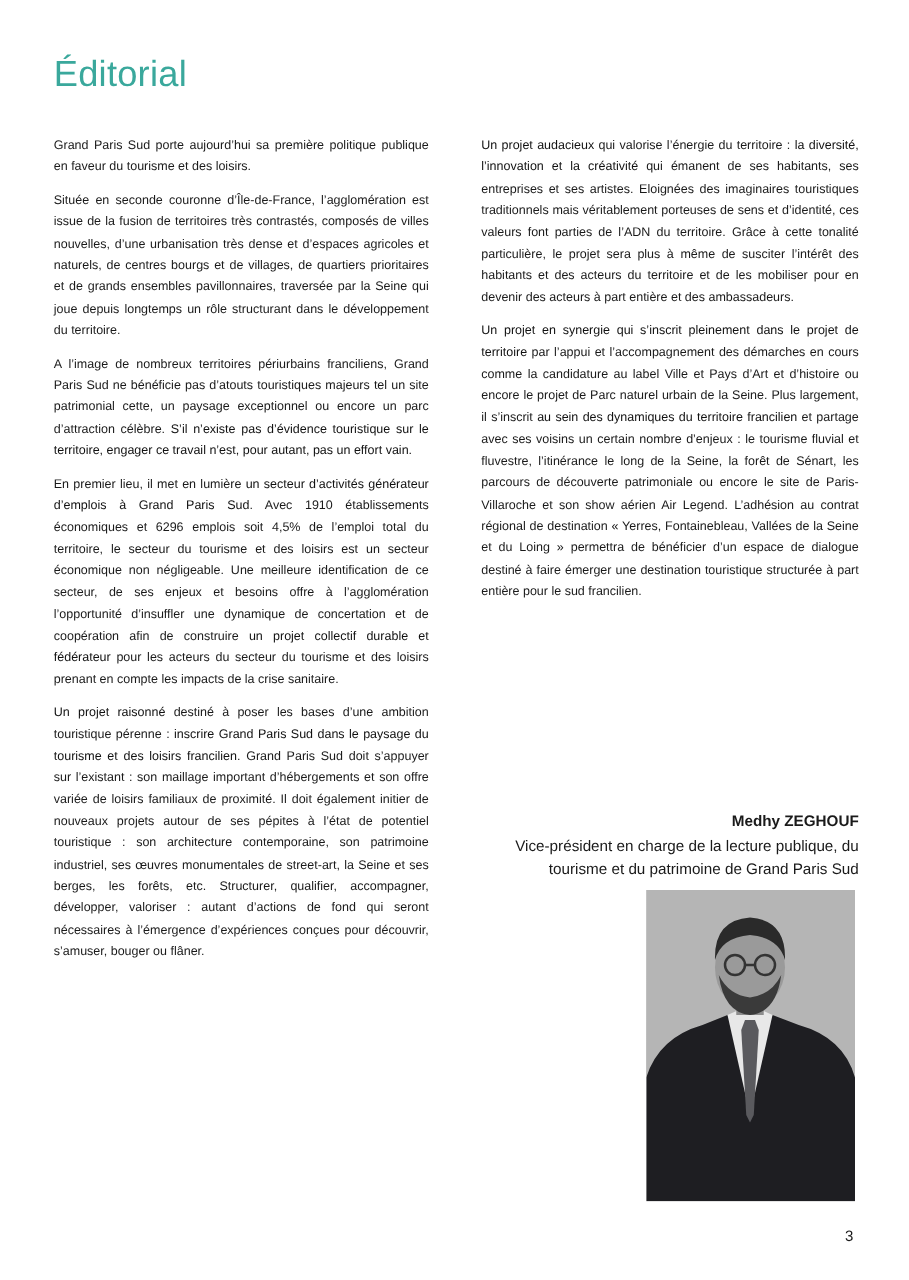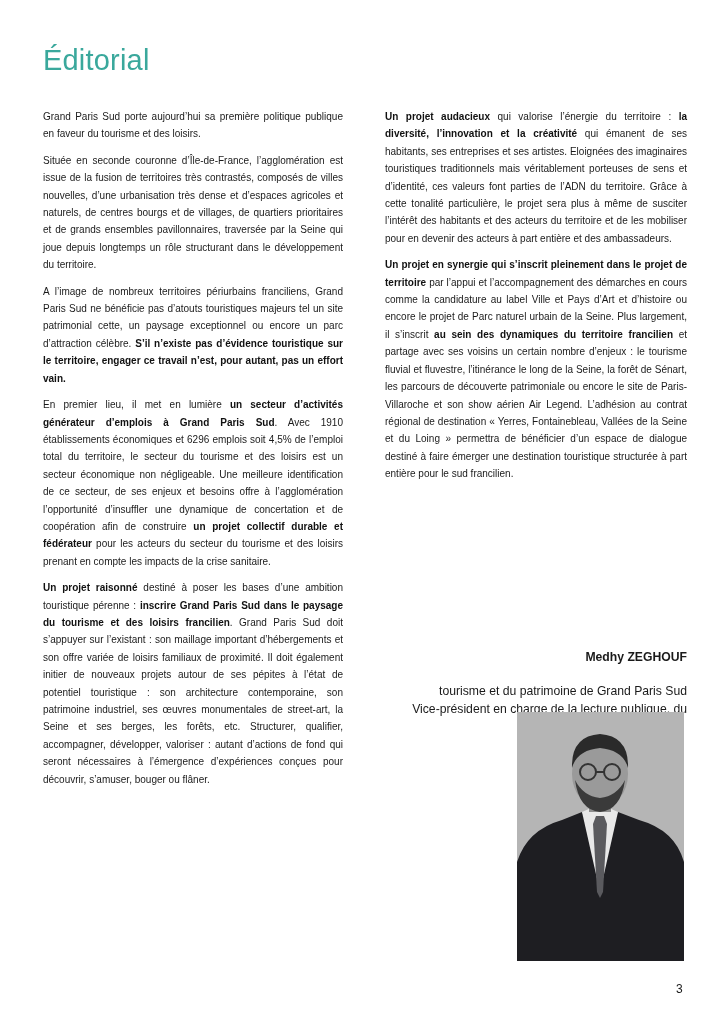--- a/index.html
+++ b/index.html
@@ -13,26 +13,26 @@
       letter-spacing: 0.2px;
       text-align: right;
     }
     .col {
       position: absolute; top: 108px; width: 300px;
       font-size: 10px; line-height: 17.4px; text-align: justify;
     }
     .col-left { left: 43px; }
     .col-right { left: 385px; width: 302px; }
     .col p { margin: 0 0 9px 0; }
-    .col b { font-weight: bold; color: #111; }
+    .col b { font-weight: normal; color: #111; }
     .sig {
       position: absolute; left: 385px; top: 648px; width: 302px;
       text-align: right; font-size: 12.2px; line-height: 18px;
     }
-    .sig .name { font-weight: bold; margin-bottom: 16px; }
+    .sig .name { font-weight: bold; margin-bottom: 2px; }
     .photo {
       position: absolute; left: 517px; top: 712px; width: 167px; height: 249px;
       background: linear-gradient(180deg, #bdbdbd 0%, #b0b0b0 60%, #a8a8a8 100%);
       overflow: hidden;
     }
     .page-num {
       position: absolute; left: 676px; top: 982px; font-size: 12px;
     }
   </style>
 </head>
@@ -47,22 +47,22 @@
     <p><span>En premier lieu, il met en lumière </span><b>un secteur d’activités générateur d’emplois à Grand Paris Sud</b><span>. Avec 1910 établissements économiques et 6296 emplois soit 4,5% de l’emploi total du territoire, le secteur du tourisme et des loisirs est un secteur économique non négligeable. Une meilleure identification de ce secteur, de ses enjeux et besoins offre à l’agglomération l’opportunité d’insuffler une dynamique de concertation et de coopération afin de construire </span><b>un projet collectif durable et fédérateur</b><span> pour les acteurs du secteur du tourisme et des loisirs prenant en compte les impacts de la crise sanitaire.</span></p>
     <p><b>Un projet raisonné</b><span> destiné à poser les bases d’une ambition touristique pérenne : </span><b>inscrire Grand Paris Sud dans le paysage du tourisme et des loisirs francilien</b><span>. Grand Paris Sud doit s’appuyer sur l’existant : son maillage important d’hébergements et son offre variée de loisirs familiaux de proximité. Il doit également initier de nouveaux projets autour de ses pépites à l’état de potentiel touristique : son architecture contemporaine, son patrimoine industriel, ses œuvres monumentales de street-art, la Seine et ses berges, les forêts, etc. Structurer, qualifier, accompagner, développer, valoriser : autant d’actions de fond qui seront nécessaires à l’émergence d’expériences conçues pour découvrir, s’amuser, bouger ou flâner.</span></p>
   </div>
 <div class="col col-right">
     <p><b>Un projet audacieux</b><span> qui valorise l’énergie du territoire : </span><b>la diversité, l’innovation et la créativité</b><span> qui émanent de ses habitants, ses entreprises et ses artistes. Eloignées des imaginaires touristiques traditionnels mais véritablement porteuses de sens et d’identité, ces valeurs font parties de l’ADN du territoire. Grâce à cette tonalité particulière, le projet sera plus à même de susciter l’intérêt des habitants et des acteurs du territoire et de les mobiliser pour en devenir des acteurs à part entière et des ambassadeurs.</span></p>
     <p><b>Un projet en synergie qui s’inscrit pleinement dans le projet de territoire</b><span> par l’appui et l’accompagnement des démarches en cours comme la candidature au label Ville et Pays d’Art et d’histoire ou encore le projet de Parc naturel urbain de la Seine. Plus largement, il s’inscrit </span><b>au sein des dynamiques du territoire francilien</b><span> et partage avec ses voisins un certain nombre d’enjeux : le tourisme fluvial et fluvestre, l’itinérance le long de la Seine, la forêt de Sénart, les parcours de découverte patrimoniale ou encore le site de Paris-Villaroche et son show aérien Air Legend. L’adhésion au contrat régional de destination « Yerres, Fontainebleau, Vallées de la Seine et du Loing » permettra de bénéficier d’un espace de dialogue destiné à faire émerger une destination touristique structurée à part entière pour le sud francilien.</span></p>
   </div>
 
 <div class="sig">
   <div class="name">Medhy ZEGHOUF</div>
+  <div>Vice-président en charge de la lecture publique, du</div>
   <div>tourisme et du patrimoine de Grand Paris Sud</div>
-  <div>Vice-président en charge de la lecture publique, du</div>
 </div>
 
 <div class="photo" aria-label="Portrait photo of Medhy ZEGHOUF (black and white)">
   <svg width="167" height="249" viewBox="0 0 167 249">
     <rect width="167" height="249" fill="#b5b5b5"></rect>
 
     <path d="M0 249 L0 150 Q10 118 45 108 L65 100 L83 138 L101 100 L122 108 Q158 118 167 150 L167 249 Z" fill="#1e1e22"></path>
 
     <path d="M65 100 L83 180 L101 100 L92 96 L74 96 Z" fill="#e8e8e8"></path>
 

